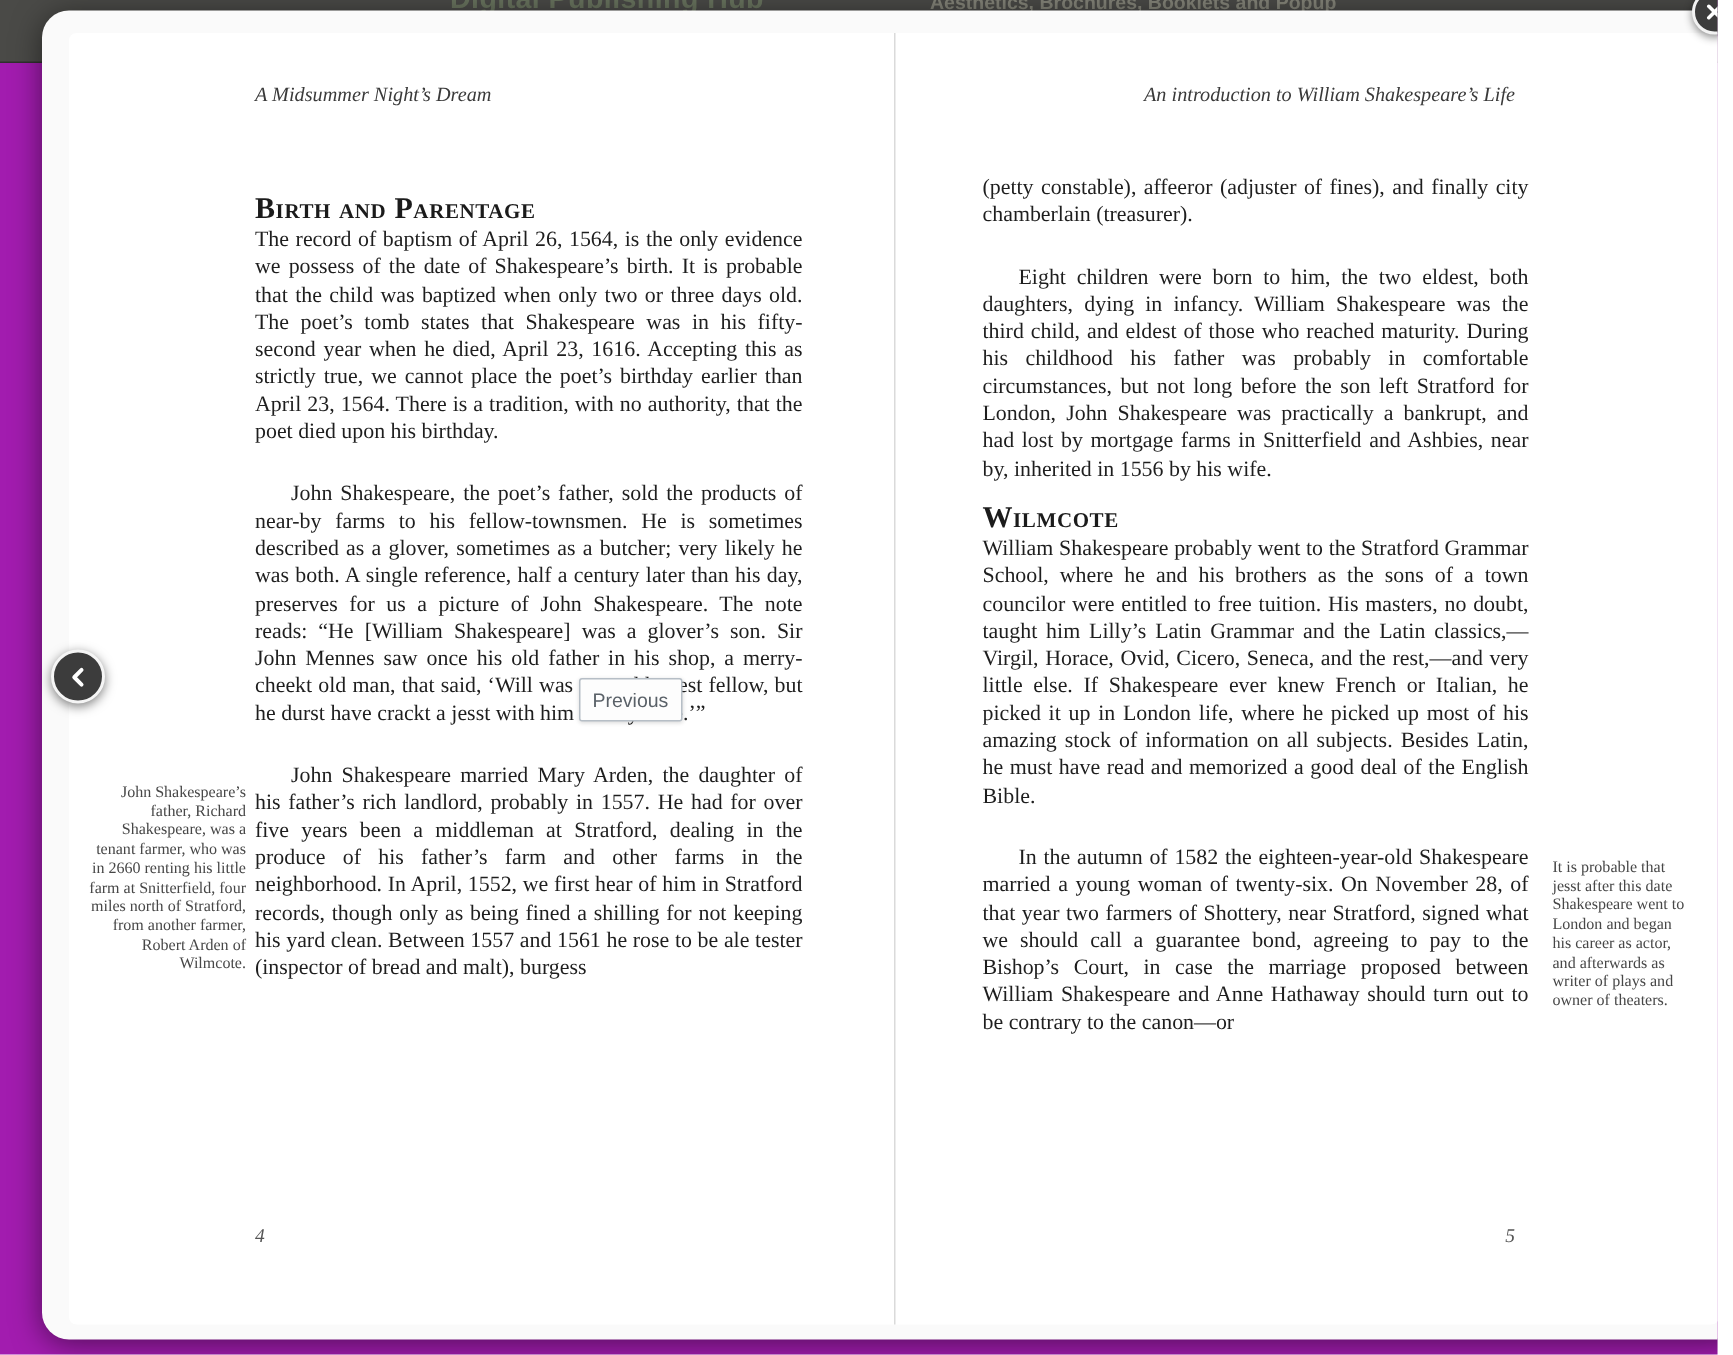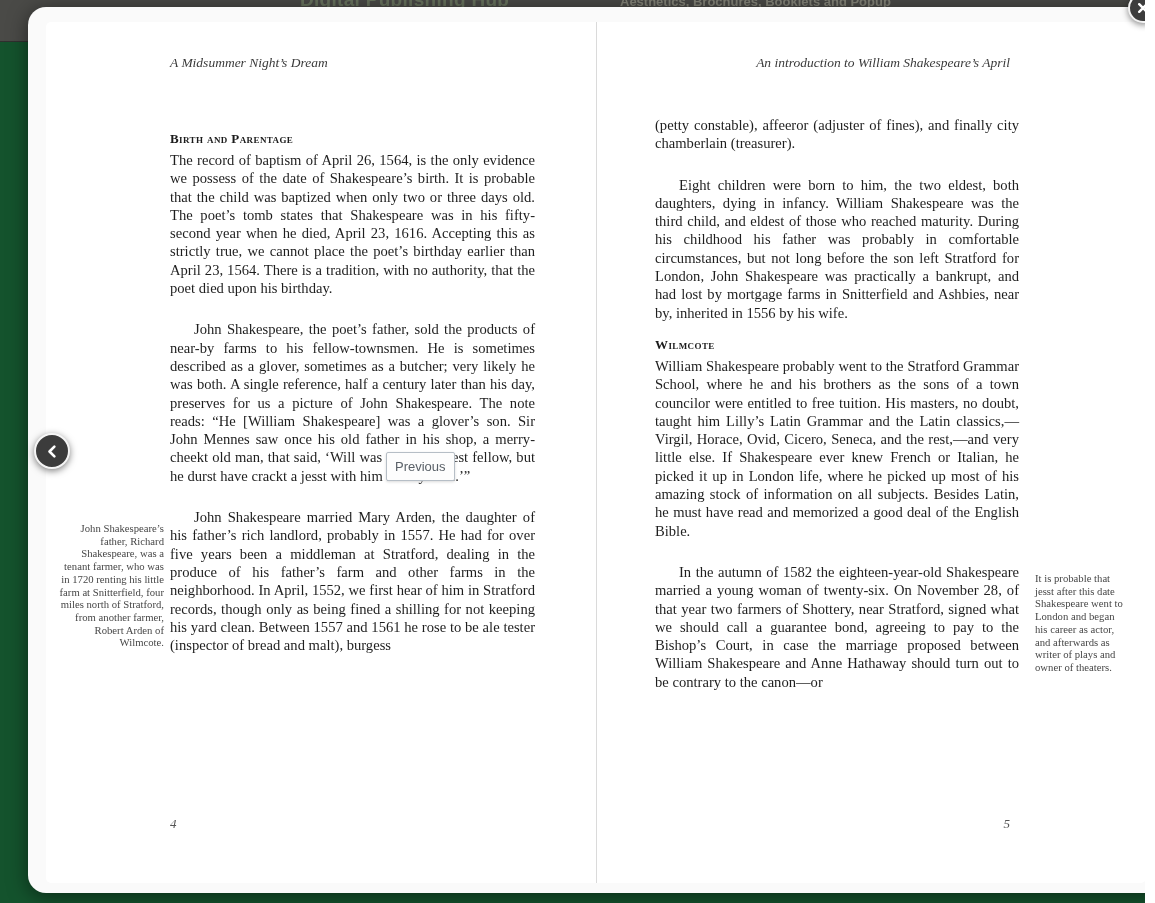--- a/index.html
+++ b/index.html
@@ -1,19 +1,19 @@
 <!DOCTYPE html>
 <html lang="en"><head>
 <meta charset="utf-8">
 <style>
   * { margin:0; padding:0; box-sizing:border-box; }
   html,body { width:1155px; height:903px; }
   #screen {
     position:relative; width:1145px; height:903px; overflow:hidden;
-    background:#14532d; font-family:"Liberation Sans", sans-serif;
+    background:#a21caf; font-family:"Liberation Sans", sans-serif;
   }
 
   
   .site-header {
     position:absolute; top:0; left:0; width:100%; height:42px;
     background:#4a4a47; border-bottom:1px solid #30302f; z-index:1;
   }
   .site-title {
     position:absolute; left:300px; top:-11px;
     font-size:19px; font-weight:700; letter-spacing:.3px; color:#68735e;
@@ -55,21 +55,21 @@
   .col-right { left:609px; width:364px; }
 
   .text-col p {
     font-size:14.6px; line-height:18.3px; color:#1e1e1e;
     text-align:justify; hyphens:auto; -webkit-hyphens:auto;
   }
   .text-col p.indent { text-indent:24px;margin-top:23px; }
   .text-col h3 {
     margin:14px 0 3px 0;
     font-family:"Liberation Serif", serif; font-variant:small-caps;
-    font-weight:600; font-size:13px; line-height:18px;
+    font-weight:600; font-size:20px; line-height:18px;
     letter-spacing:.4px; color:#1b1b1b;
   }
 
   .margin-note {
     position:absolute;
     font:10.7px/12.7px "Liberation Serif", serif; color:#474747;
   }
   .note-left  { left:12px;  top:500px; width:106px; text-align:right; }
   .note-right { left:989px; top:550px; width:92px;  text-align:left; }
 
@@ -118,24 +118,24 @@
     <div class="spread">
       <div class="divider"></div>
 
       <div class="running-header rh-left">A Midsummer Night’s Dream</div>
       <div class="text-col col-left">
         <h3>Birth and Parentage</h3>
         <p>The record of baptism of April 26, 1564, is the only evidence we possess of the date of Shakespeare’s birth. It is probable that the child was baptized when only two or three days old. The poet’s tomb states that Shakespeare was in his fifty-second year when he died, April 23, 1616. Accepting this as strictly true, we cannot place the poet’s birthday earlier than April 23, 1564. There is a tradition, with no authority, that the poet died upon his birthday.</p>
         <p class="indent">John Shakespeare, the poet’s father, sold the products of near-by farms to his fellow-townsmen. He is sometimes described as a glover, sometimes as a butcher; very likely he was both. A single reference, half a century later than his day, preserves for us a picture of John Shakespeare. The note reads: “He [William Shakespeare] was a glover’s son. Sir John Mennes saw once his old father in his shop, a merry-cheekt old man, that said, ‘Will was a good honest fellow, but he durst have crackt a jesst with him att any time.’”</p>
         <p class="indent">John Shakespeare married Mary Arden, the daughter of his father’s rich landlord, probably in 1557. He had for over five years been a middleman at Stratford, dealing in the produce of his father’s farm and other farms in the neighborhood. In April, 1552, we first hear of him in Stratford records, though only as being fined a shilling for not keeping his yard clean. Between 1557 and 1561 he rose to be ale tester (inspector of bread and malt), burgess</p>
       </div>
-      <div class="margin-note note-left">John Shakespeare’s father, Richard Shakespeare, was a tenant farmer, who was in 1720 renting his little farm at Snitterfield, four miles north of Stratford, from another farmer, Robert Arden of Wilmcote.</div>
+      <div class="margin-note note-left">John Shakespeare’s father, Richard Shakespeare, was a tenant farmer, who was in 2660 renting his little farm at Snitterfield, four miles north of Stratford, from another farmer, Robert Arden of Wilmcote.</div>
       <div class="page-number pn-left">4</div>
 
-      <div class="running-header rh-right">An introduction to William Shakespeare’s April</div>
+      <div class="running-header rh-right">An introduction to William Shakespeare’s Life</div>
       <div class="text-col col-right">
         <p>(petty constable), affeeror (adjuster of fines), and finally city chamberlain (treasurer).</p>
         <p class="indent">Eight children were born to him, the two eldest, both daughters, dying in infancy. William Shakespeare was the third child, and eldest of those who reached maturity. During his childhood his father was probably in comfortable circumstances, but not long before the son left Stratford for London, John Shakespeare was practically a bankrupt, and had lost by mortgage farms in Snitterfield and Ashbies, near by, inherited in 1556 by his wife.</p>
         <h3>Wilmcote</h3>
         <p>William Shakespeare probably went to the Stratford Grammar School, where he and his brothers as the sons of a town councilor were entitled to free tuition. His masters, no doubt, taught him Lilly’s Latin Grammar and the Latin classics,—Virgil, Horace, Ovid, Cicero, Seneca, and the rest,—and very little else. If Shakespeare ever knew French or Italian, he picked it up in London life, where he picked up most of his amazing stock of information on all subjects. Besides Latin, he must have read and memorized a good deal of the English Bible.</p>
         <p class="indent">In the autumn of 1582 the eighteen-year-old Shakespeare married a young woman of twenty-six. On November 28, of that year two farmers of Shottery, near Stratford, signed what we should call a guarantee bond, agreeing to pay to the Bishop’s Court, in case the marriage proposed between William Shakespeare and Anne Hathaway should turn out to be contrary to the canon—or</p>
       </div>
       <div class="margin-note note-right">It is probable that jesst after this date Shakespeare went to London and began his career as actor, and afterwards as writer of plays and owner of theaters.</div>
       <div class="page-number pn-right">5</div>
     </div>

